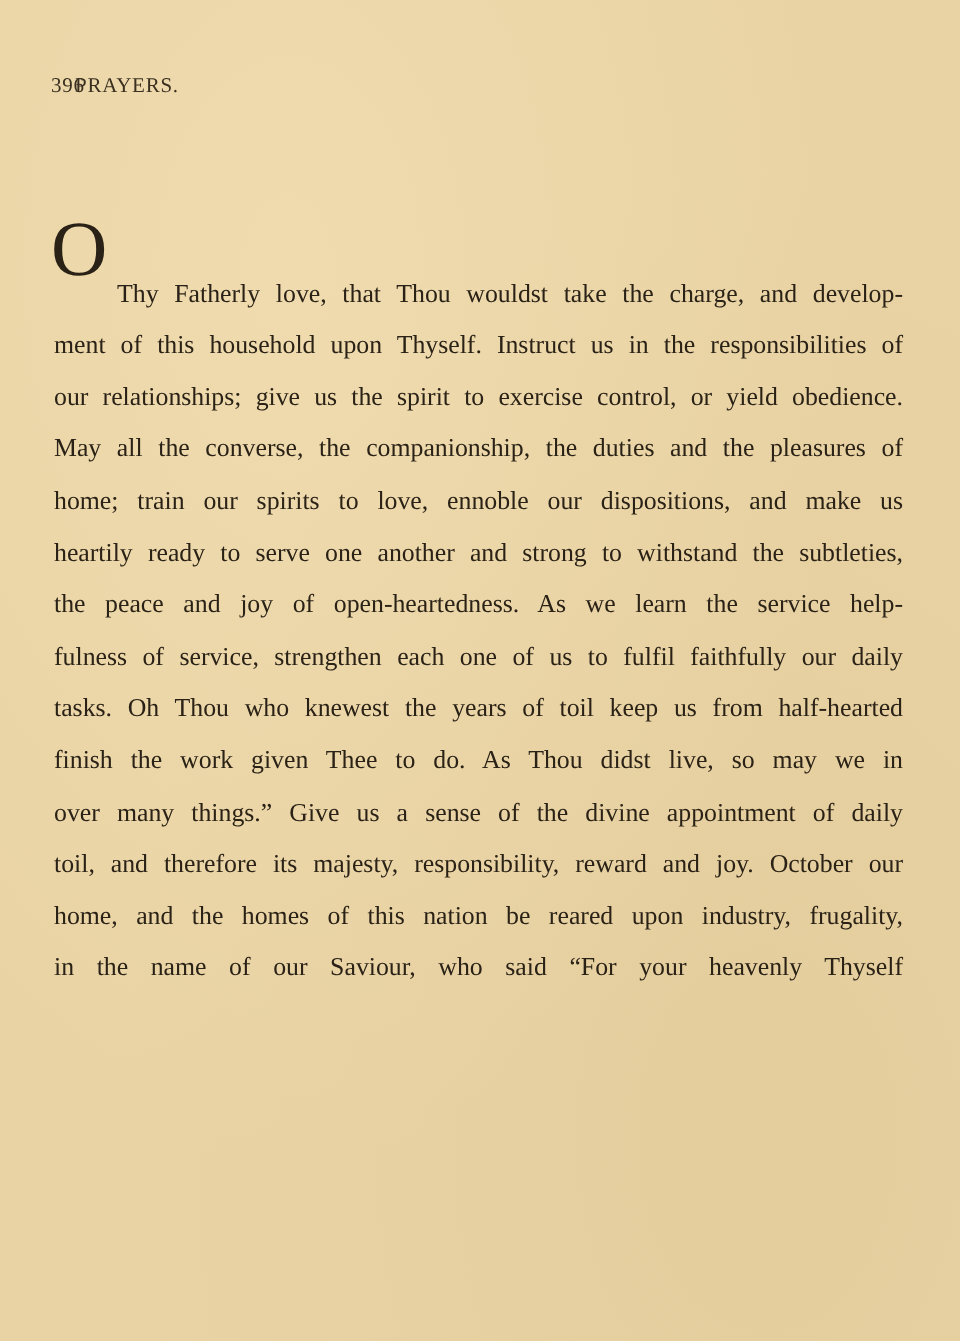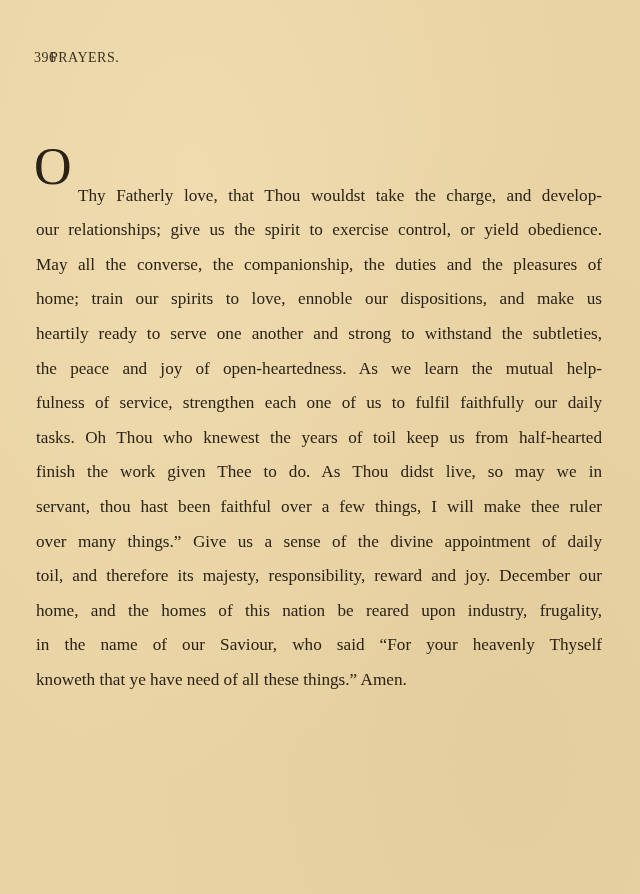--- a/index.html
+++ b/index.html
@@ -88,29 +88,28 @@
   <div class="running-head">
     <span class="page-number">396</span>
     <span class="head-title">PRAYERS.</span>
   </div>
 
   <div class="body-text">
     <div class="line first">
       <span class="drop-cap">O</span>
     </div>
     <div class="line indent">Thy Fatherly love, that Thou wouldst take the charge, and develop-</div>
+    <div class="line">ment of this household upon Thyself.  Instruct us in the responsibilities of</div>
     <div class="line">our relationships; give us the spirit to exercise control, or yield obedience.</div>
     <div class="line">May all the converse, the companionship, the duties and the pleasures of</div>
     <div class="line">home; train our spirits to love, ennoble our dispositions, and make us</div>
     <div class="line">heartily ready to serve one another and strong to withstand the subtleties,</div>
-    <div class="line">the peace and joy of open-heartedness.  As we learn the mutual help-</div>
+    <div class="line">the peace and joy of open-heartedness.  As we learn the service help-</div>
     <div class="line">fulness of service, strengthen each one of us to fulfil faithfully our daily</div>
     <div class="line">tasks.  Oh Thou who knewest the years of toil keep us from half-hearted</div>
     <div class="line">finish the work given Thee to do.  As Thou didst live, so may we in</div>
-    <div class="line">servant, thou hast been faithful over a few things, I will make thee ruler</div>
     <div class="line">over many things.”  Give us a sense of the divine appointment of daily</div>
-    <div class="line">toil, and therefore its majesty, responsibility, reward and joy.  December our</div>
+    <div class="line">toil, and therefore its majesty, responsibility, reward and joy.  October our</div>
     <div class="line">home, and the homes of this nation be reared upon industry, frugality,</div>
     <div class="line">in the name of our Saviour, who said “For your heavenly Thyself</div>
-    <div class="line last">knoweth that ye have need of all these things.”  Amen.</div>
   </div>
 
 </div>
 
 </body></html>

